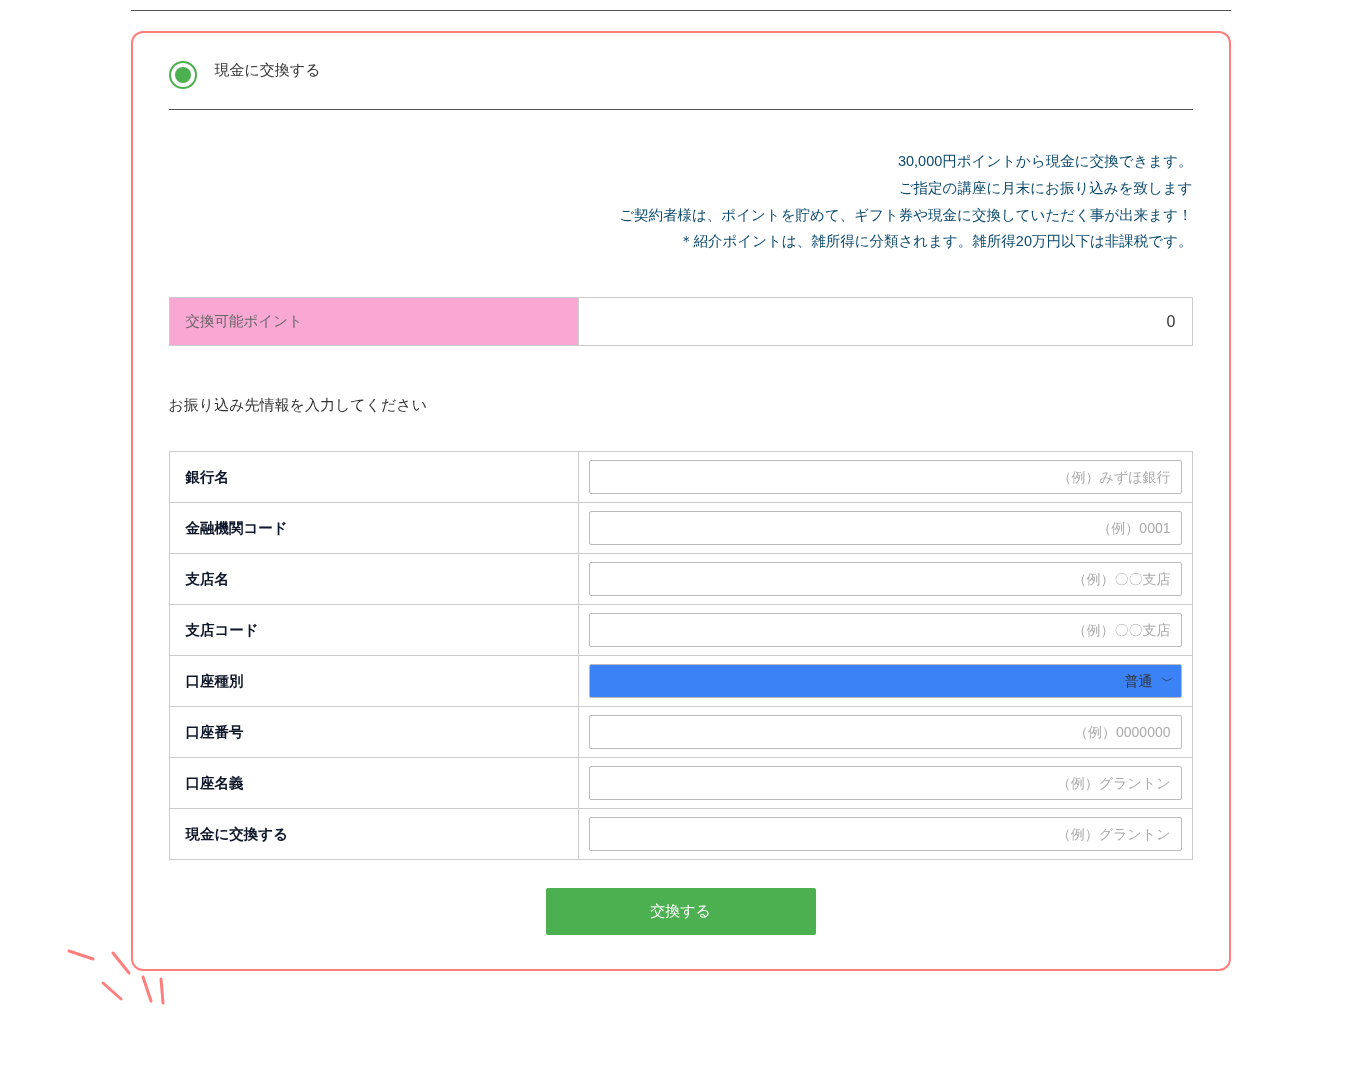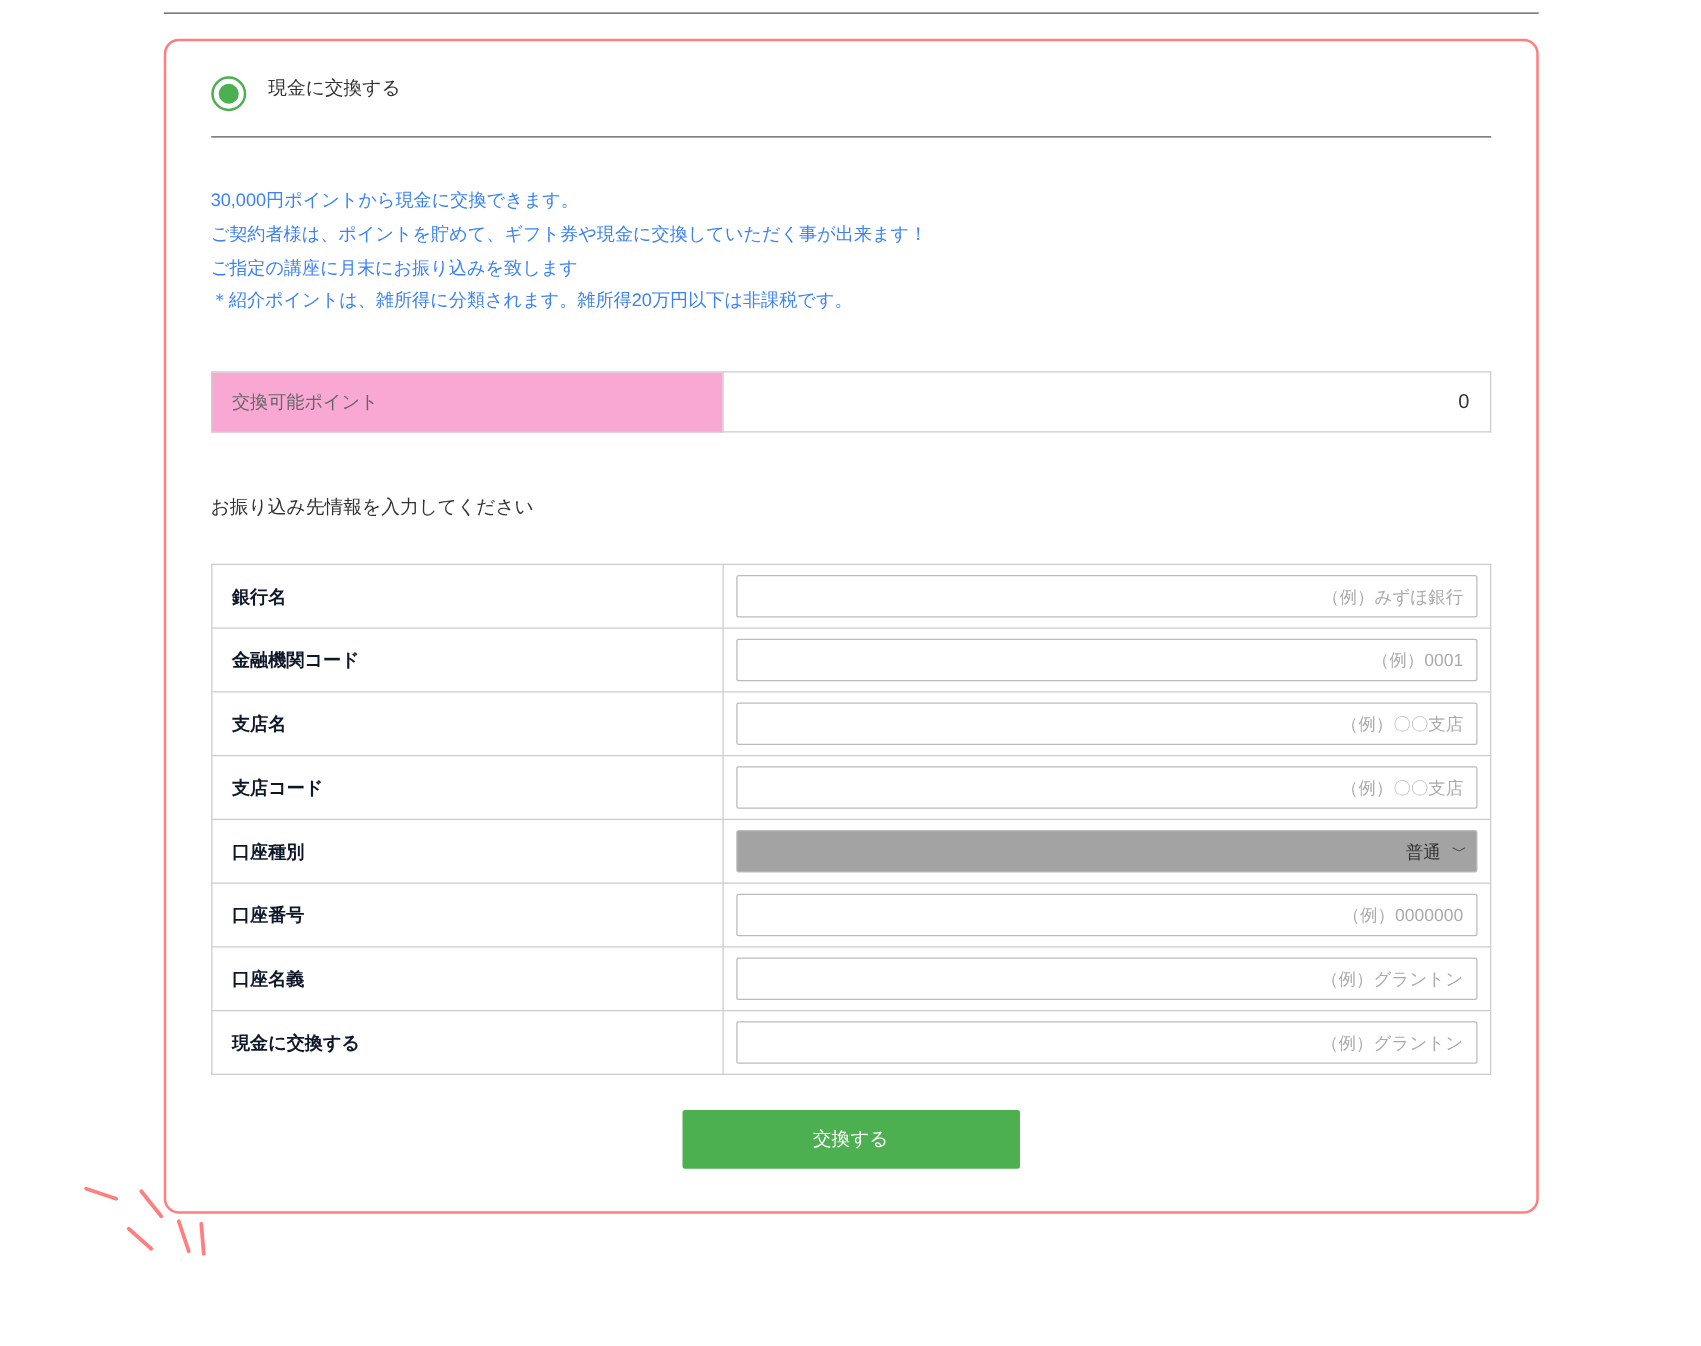--- a/index.html
+++ b/index.html
@@ -56,22 +56,23 @@
       color: #333;
     }
     .inner-hr {
       border: none;
       border-top: 1px solid #555;
       margin-bottom: 38px;
     }
     .desc {
       font-size: 14.5px;
       line-height: 1.85;
-      color: #3b82f6;
+      color: #0c4a6e;
       margin-bottom: 42px;
+      text-align: right;
     }
     .points-table {
       width: 100%;
       border-collapse: collapse;
       margin-bottom: 50px;
     }
     .points-table td {
       border: 1px solid #ccc;
       padding: 14px 16px;
       font-size: 14.5px;
@@ -130,21 +131,21 @@
       width: 100%;
     }
     .select-field {
       width: 100%;
       border: 1px solid #bbb;
       border-radius: 2px;
       padding: 8px 28px 8px 10px;
       font-size: 14px;
       text-align: right;
       color: #333;
-      background: #a3a3a3;
+      background: #3b82f6;
       appearance: none;
       -webkit-appearance: none;
       cursor: pointer;
       font-family: inherit;
     }
     .select-chevron {
       position: absolute;
       right: 8px;
       top: 50%;
       transform: translateY(-50%);
@@ -186,22 +187,22 @@
       <div class="radio-outer">
         <div class="radio-inner"></div>
       </div>
       <span class="radio-label">現金に交換する</span>
     </div>
 
     <hr class="inner-hr">
 
     <div class="desc">
       <div>30,000円ポイントから現金に交換できます。</div>
+      <div>ご指定の講座に月末にお振り込みを致します</div>
       <div>ご契約者様は、ポイントを貯めて、ギフト券や現金に交換していただく事が出来ます！</div>
-      <div>ご指定の講座に月末にお振り込みを致します</div>
       <div>＊紹介ポイントは、雑所得に分類されます。雑所得20万円以下は非課税です。</div>
     </div>
 
     <table class="points-table">
       <tbody>
           <tr>
         <td class="label-cell">交換可能ポイント</td>
         <td class="value-cell">0</td>
       </tr>
     </tbody>

